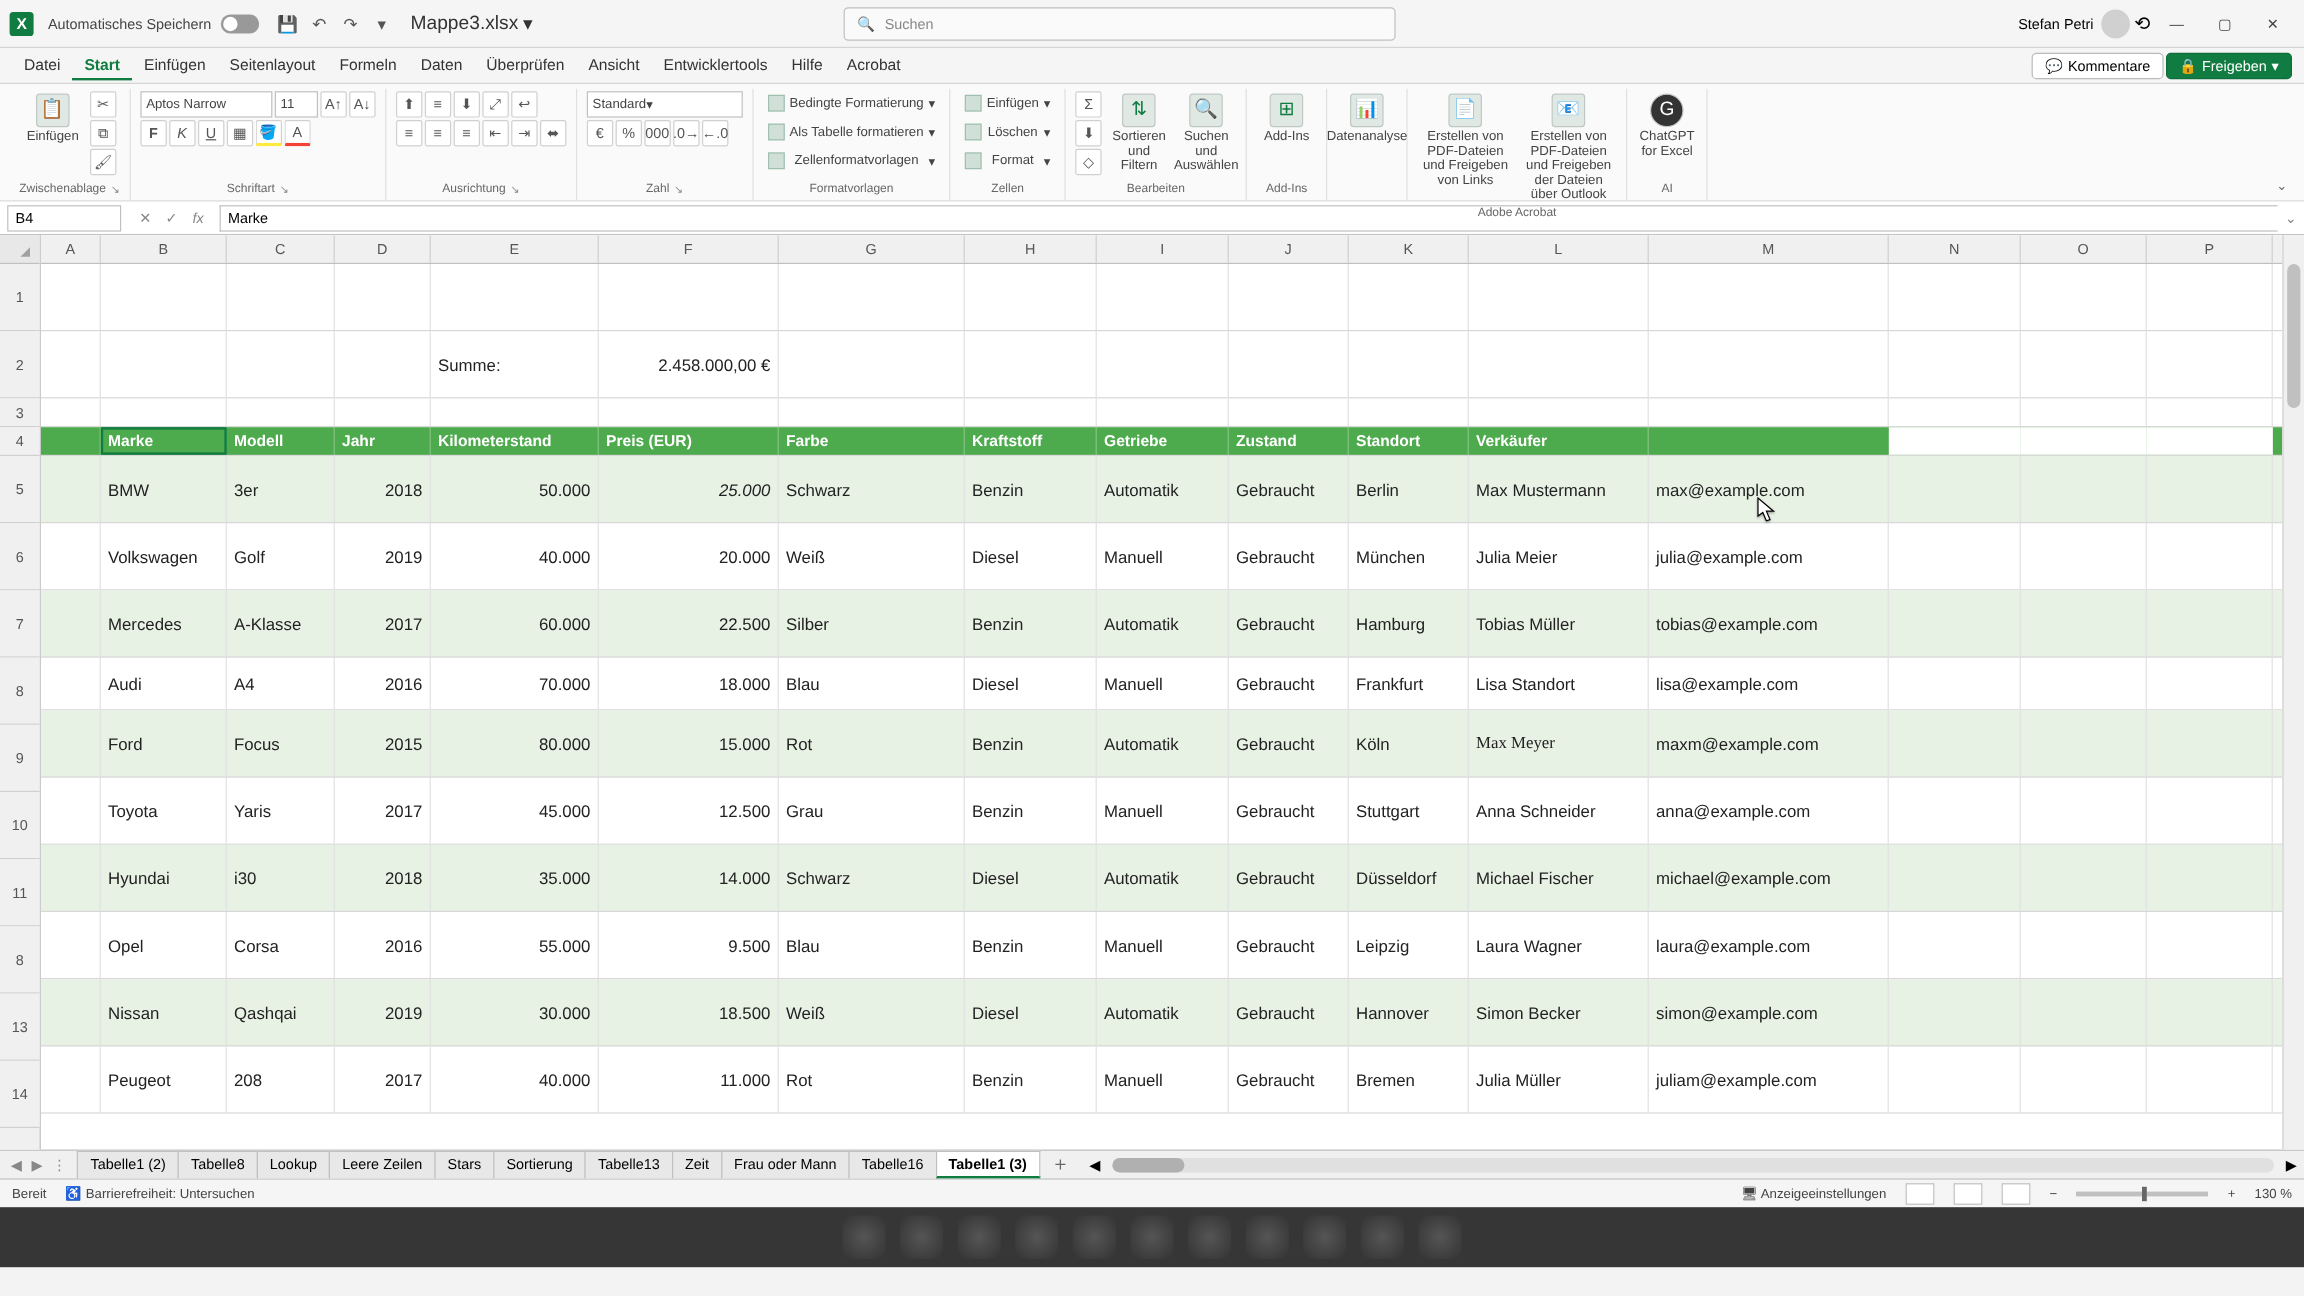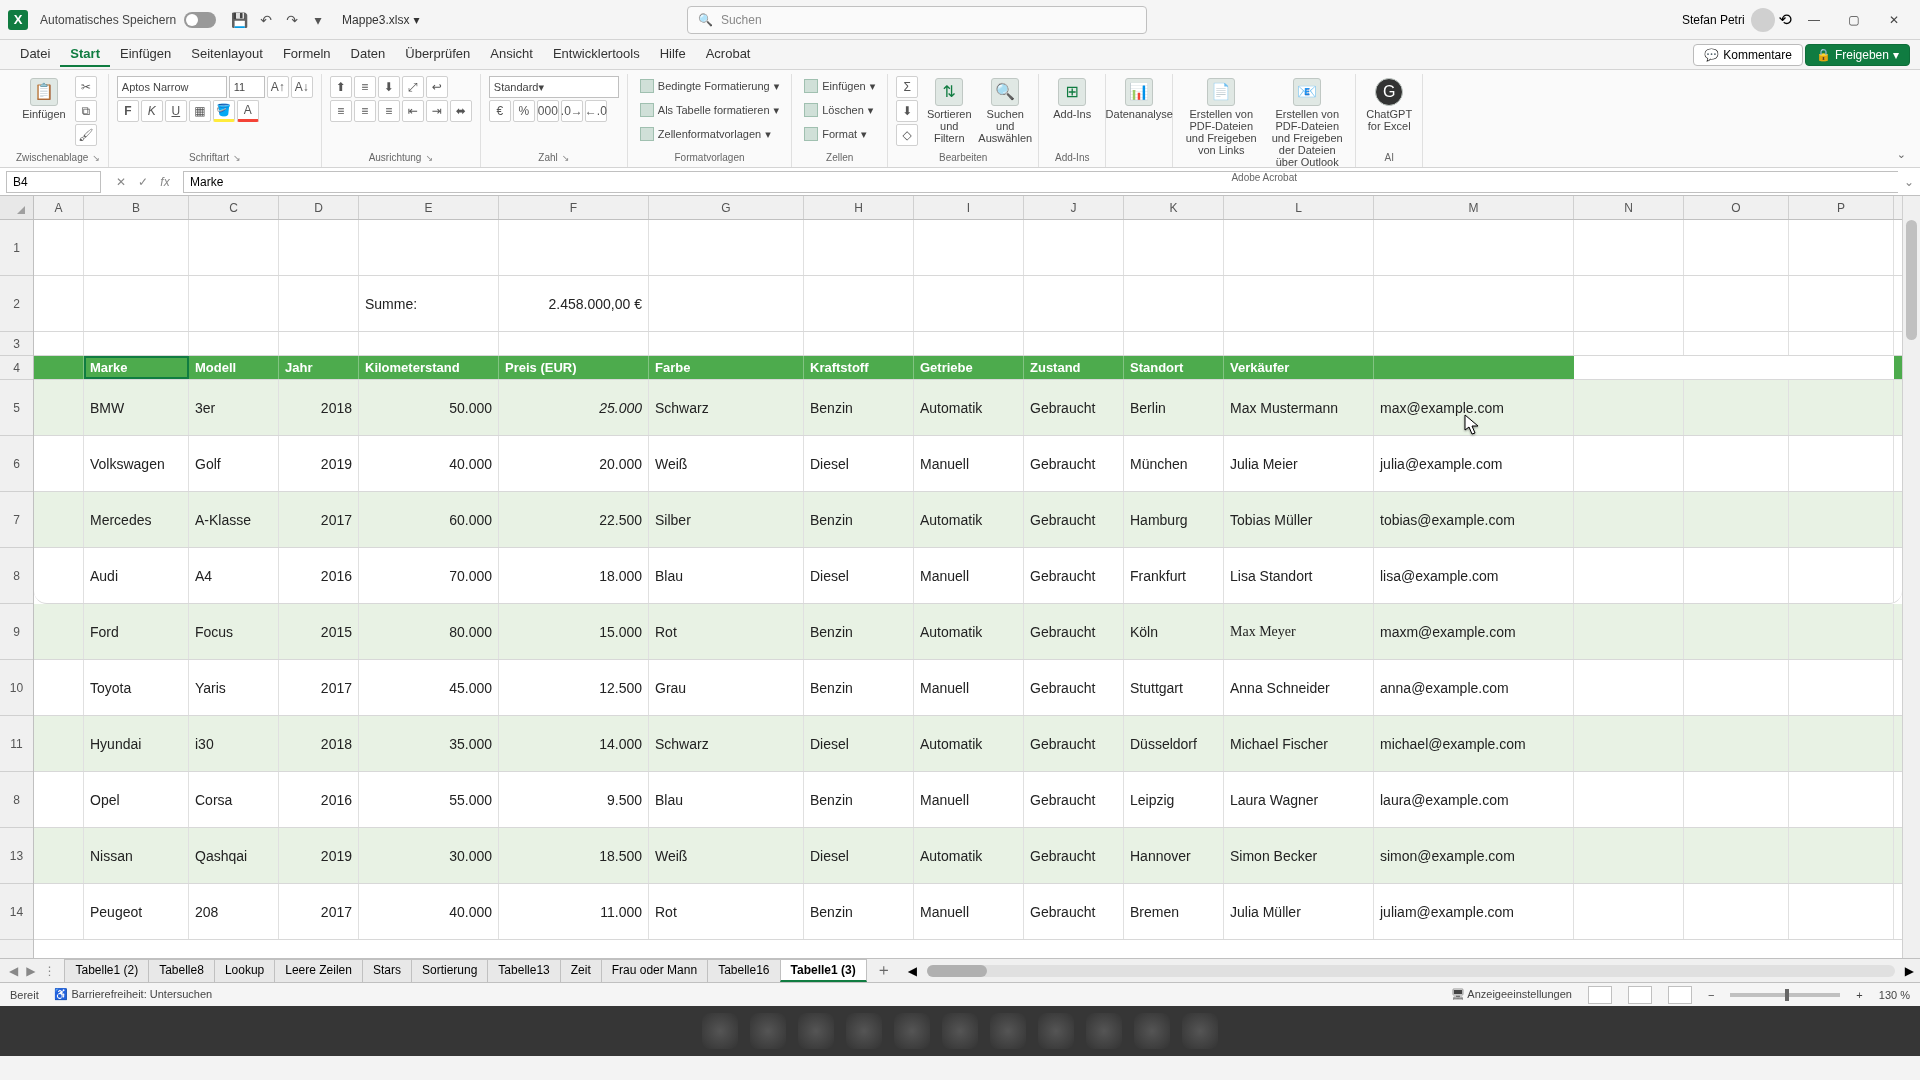--- a/index.html
+++ b/index.html
@@ -6,21 +6,21 @@
   body { font-family: "Segoe UI", sans-serif; font-size: 12px; background: #f3f3f3; width: 1920px; height: 1080px; overflow: hidden; user-select: none; }
   
   
   .titlebar { display: flex; align-items: center; height: 40px; background: #f5f5f5; border-bottom: 1px solid #d4d4d4; padding: 0 8px; }
   .titlebar .app-icon { width: 20px; height: 20px; background: #107c41; border-radius: 3px; margin-right: 12px; display: flex; align-items: center; justify-content: center; color: white; font-weight: bold; font-size: 13px; }
   .titlebar .autosave { display: flex; align-items: center; gap: 8px; font-size: 12px; color: #444; }
   .toggle { width: 32px; height: 16px; background: #999; border-radius: 8px; position: relative; }
   .toggle::after { content: ''; position: absolute; left: 2px; top: 2px; width: 12px; height: 12px; background: white; border-radius: 50%; }
   .titlebar .qat { display: flex; gap: 10px; margin-left: 16px; align-items: center; color: #555; }
   .qat-icon { width: 16px; height: 16px; display: flex; align-items: center; justify-content: center; cursor: pointer; font-size: 14px; }
-  .titlebar .filename { margin-left: 16px; font-size: 12px; color: #333; display: flex; align-items: center; gap: 4px; }
+  .titlebar .filename { margin-left: 16px; font-size: 16px; color: #333; display: flex; align-items: center; gap: 4px; }
   .searchbox { margin: 0 auto; width: 460px; height: 28px; border: 1px solid #c0c0c0; border-radius: 4px; background: #fafafa; display: flex; align-items: center; padding: 0 10px; gap: 8px; color: #888; }
   .titlebar .right { display: flex; align-items: center; gap: 4px; margin-left: auto; }
   .user { display: flex; align-items: center; gap: 6px; font-size: 12px; }
   .avatar { width: 24px; height: 24px; background: #d0d0d0; border-radius: 50%; }
   .winbtn { width: 36px; height: 28px; display: flex; align-items: center; justify-content: center; color: #444; cursor: pointer; }
 
   
   .ribbontabs { display: flex; align-items: center; height: 30px; background: #f5f5f5; padding: 0 10px; gap: 2px; font-size: 13px; border-bottom: 1px solid #d4d4d4; }
   .rtab { padding: 4px 10px; cursor: pointer; color: #333; }
   .rtab.active { border-bottom: 2px solid #107c41; color: #107c41; font-weight: 600; }
@@ -35,21 +35,21 @@
   .rgroup:last-child { border-right: none; }
   .rgroup-body { display: flex; gap: 6px; flex: 1; align-items: flex-start; padding-top: 2px; }
   .rgroup-label { font-size: 10px; color: #666; padding: 2px 0 4px 0; display:flex; align-items:center; gap:4px; }
   .rgroup-label .launcher { font-size: 9px; color:#888; cursor:pointer; }
   .bigbtn { display: flex; flex-direction: column; align-items: center; gap: 2px; width: 50px; padding: 2px; cursor: pointer; text-align: center; line-height: 1.1; }
   .bigbtn .ico { width: 28px; height: 28px; background: #e0e8e4; border: 1px solid #c0c8c4; border-radius: 3px; display:flex; align-items:center; justify-content:center; font-size:16px; color:#107c41; }
   .col { display: flex; flex-direction: column; gap: 2px; }
   .row { display: flex; gap: 2px; align-items: center; }
   .smbtn { width: 22px; height: 22px; border: 1px solid #d0d0d0; background: white; border-radius: 2px; display: flex; align-items: center; justify-content: center; font-size: 12px; cursor: pointer; color: #555; }
   .combo { height: 22px; border: 1px solid #c0c0c0; background: white; display: flex; align-items: center; padding: 0 4px; font-size: 11px; cursor: pointer; }
-  .dropbtn { display: flex; align-items: center; gap: 4px; height: 20px; padding: 0 4px; cursor: pointer; }
+  .dropbtn { display: flex; align-items: center; gap: 4px; height: 20px; padding: 0 4px; cursor: pointer; justify-content: space-between; }
   .dropbtn .ico-sm { width: 14px; height: 14px; background: #d0e0d8; border: 1px solid #a0c0b0; }
   .collapse { margin-left: auto; align-self: flex-end; padding: 6px; cursor: pointer; color:#666; }
 
   
   .formulabar { display: flex; align-items: center; height: 28px; background: white; border-bottom: 1px solid #c0c0c0; }
   .namebox { width: 95px; height: 22px; border: 1px solid #c0c0c0; margin: 0 6px; padding: 0 6px; display: flex; align-items: center; font-size: 12px; background: white; }
   .fx-btns { display: flex; gap: 2px; padding: 0 4px; color: #888; }
   .fx-btn { width: 20px; height: 20px; display: flex; align-items: center; justify-content: center; cursor: pointer; }
   .formula-input { flex: 1; height: 22px; border: 1px solid #c0c0c0; border-right: none; margin-left: 4px; padding: 0 6px; display: flex; align-items: center; font-size: 12px; }
   .fb-expand { width: 22px; display:flex; align-items:center; justify-content:center; color:#888; cursor:pointer;}
@@ -530,21 +530,21 @@
           <div class="cell" style="width: 110px;">Benzin</div>
           <div class="cell" style="width: 110px;">Automatik</div>
           <div class="cell" style="width: 100px;">Gebraucht</div>
           <div class="cell" style="width: 100px;">Hamburg</div>
           <div class="cell" style="width: 150px;">Tobias Müller</div>
           <div class="cell" style="width: 200px;">tobias@example.com</div>
           <div class="cell" style="width: 110px;"></div>
           <div class="cell" style="width: 105px;"></div>
           <div class="cell" style="width: 105px;"></div>
         </div>
-        <div class="datarow " style="height: 56px; border-radius: 13px;">
+        <div class="datarow " style="height: 44px;">
           <div class="cell" style="width: 50px;"></div>
           <div class="cell" style="width: 105px;">Audi</div>
           <div class="cell" style="width: 90px;">A4</div>
           <div class="cell num" style="width: 80px;">2016</div>
           <div class="cell num" style="width: 140px;">70.000</div>
           <div class="cell num" style="width: 150px;">18.000</div>
           <div class="cell" style="width: 155px;">Blau</div>
           <div class="cell" style="width: 110px;">Diesel</div>
           <div class="cell" style="width: 110px;">Manuell</div>
           <div class="cell" style="width: 100px;">Gebraucht</div>

